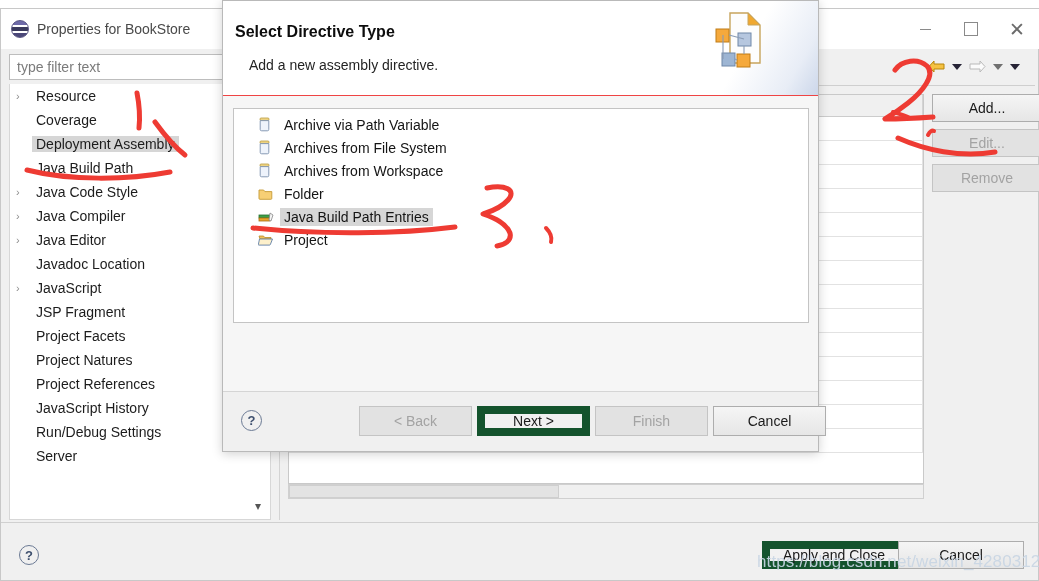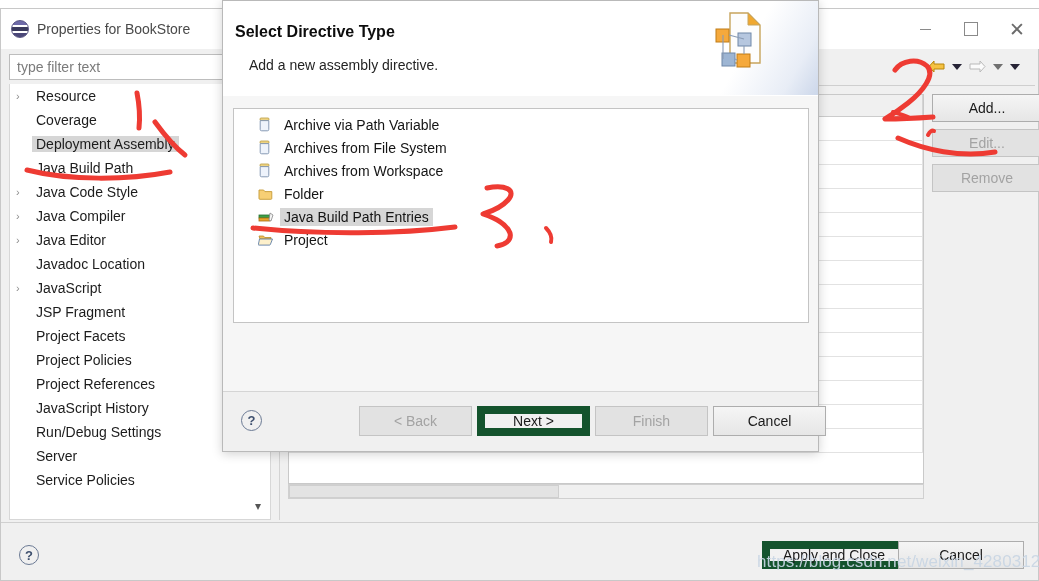--- a/index.html
+++ b/index.html
@@ -126,22 +126,22 @@
   .side-btns { position:absolute; left: 652px; top: 44px; width: 110px; }
   .side-btns .btn { width: 110px; height: 28px; margin-bottom: 7px; }
 
   
   .wizard {
     position:absolute; left: 222px; top: 0px; width: 597px; height: 452px;
     background:#f6f6f6; border:1px solid #b9b9b9;
     box-shadow: 0 2px 10px rgba(0,0,0,.18);
   }
   .wiz-header {
-    position:absolute; left:0; top:0; width: 595px; height: 106px;
-    background:#ffffff; border-bottom:4px solid #ef4444; overflow:hidden;
+    position:absolute; left:0; top:0; width: 595px; height: 95px;
+    background:#ffffff; border-bottom:1px solid #ef4444; overflow:hidden;
   }
   .wiz-title {
     position:absolute; left: 12px; top: 22px;
     font-size: 16px; font-weight: bold; color:#0d0d0d;
   }
   .wiz-sub {
     position:absolute; left: 26px; top: 56px;
     font-size: 14px; color:#242424;
   }
   .wiz-banner {
@@ -246,41 +246,37 @@
         <div class="tree-item">
           <span class="twisty"></span>
           <span class="lbl">JSP Fragment</span>
         </div>
         <div class="tree-item">
           <span class="twisty"></span>
           <span class="lbl">Project Facets</span>
         </div>
         <div class="tree-item">
           <span class="twisty"></span>
-          <span class="lbl">Project Policies</span>
+          <span class="lbl">Project Natures</span>
         </div>
         <div class="tree-item">
           <span class="twisty"></span>
           <span class="lbl">Project References</span>
         </div>
         <div class="tree-item">
           <span class="twisty"></span>
           <span class="lbl">JavaScript History</span>
         </div>
         <div class="tree-item">
           <span class="twisty"></span>
           <span class="lbl">Run/Debug Settings</span>
         </div>
         <div class="tree-item">
           <span class="twisty"></span>
           <span class="lbl">Server</span>
-        </div>
-        <div class="tree-item">
-          <span class="twisty"></span>
-          <span class="lbl">Service Policies</span>
         </div>
         <div class="tree-item">
           <span class="twisty"></span>
         </div>
       <div class="tree-scroll-down">▾</div>
     </div>
 
     <div class="content-pane">
       <div class="nav-arrows">
         <span class="arrow-back">

